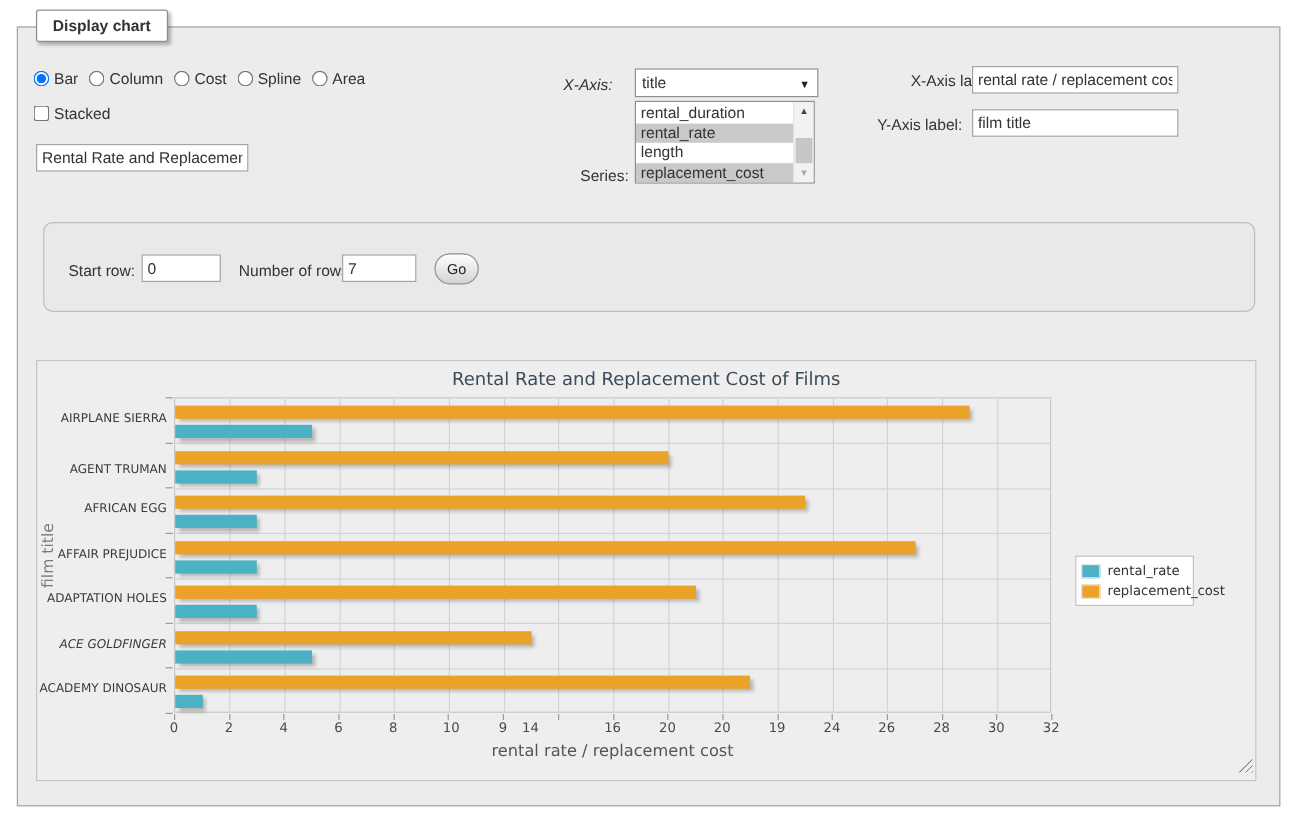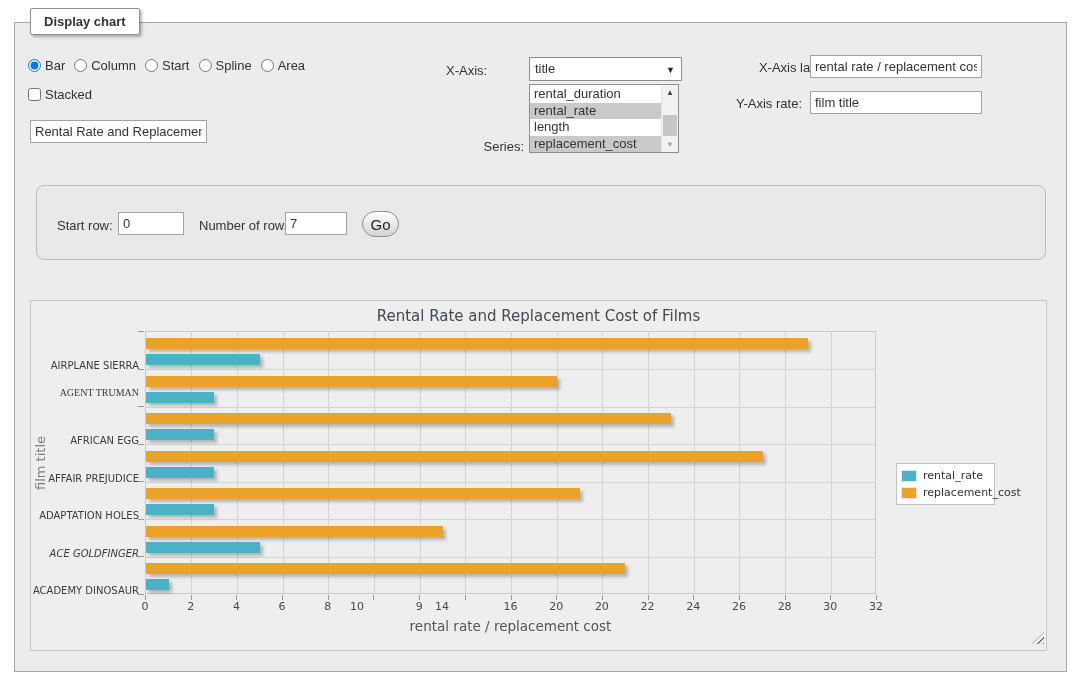--- a/index.html
+++ b/index.html
@@ -22,21 +22,21 @@
   .radio-row { left:28px; top:58px; display:flex; align-items:center; }
   .radio-row label { display:flex; align-items:center; margin-right:9px; cursor:default; }
   .radio-row input, .chk-row input { margin-right:4px; }
   .chk-row { left:28px; top:87px; display:flex; align-items:center; }
 
   input[type=text] { border:1px solid #a3a3a3; background:#fff; color:#333;
     font-family:"Liberation Sans", sans-serif; font-size:13px; padding:2px 4px; height:23px; }
   .title-input { left:30px; top:120px; width:177px; }
 
   .lbl { color:#333; }
-  .xaxis-lbl   { left:446px; top:63px;  width:64px; text-align:left; }
+  .xaxis-lbl   { left:458px; top:63px;  width:64px; text-align:center;font-style:italic; }
   .series-lbl  { left:452px; top:139px; width:72px; text-align:right; }
   .xlabel-lbl  { left:752px; top:60px;  width:86px; text-align:center; }
   .ylabel-lbl  { left:716px; top:96px;  width:86px; text-align:right; }
 
   .select-box { left:529px; top:57px; width:153px; height:24px; background:#fff;
     border:1px solid #8e8e8e; line-height:22px; padding-left:5px; }
   .select-box .arrow { position:absolute; right:6px; top:1px; font-size:9px; color:#222; }
 
   .listbox { left:529px; top:84px; width:150px; height:69px; background:#fff;
     border:1px solid #8e8e8e; overflow:hidden; }
@@ -58,36 +58,36 @@
 
   
   .rows-panel { left:36px; top:185px; width:1010px; height:75px;
     background:#e9e9e9; border:1px solid #bdbdbd; border-radius:8px; }
   .startrow-lbl { left:57px; top:218px; }
   .startrow-input { left:118px; top:212px; width:66px; }
   .numrows-lbl { left:199px; top:218px; }
   .numrows-input { left:285px; top:212px; width:62px; }
   .go-btn { left:362px; top:211px; width:37px; height:26px; border-radius:13px;
     border:1px solid #8f8f8f; background:linear-gradient(#fefefe,#d3d3d3);
-    font-family:"Liberation Sans", sans-serif; font-size:15px; color:#222; }
+    font-family:"Liberation Sans", sans-serif; font-size:12px; color:#222; }
 
   
   .chart-box { left:30px; top:300px; width:1017px; height:351px;
     background:#eeeeee; border:1px solid #c6c6c6;
     font-family:"DejaVu Sans", sans-serif; }
   .chart-title { left:0; top:6px; width:100%; text-align:center;
     font-size:15px; color:#3c4b57; }
   .plot { left:114px; top:30px; width:731px; height:263px;
     border:1px solid #c8c8c8; }
   .vgrid { position:absolute; top:0; width:1px; height:100%; background:#d4d4d4; }
   .hgrid { position:absolute; left:0; height:1px; width:100%; background:#d4d4d4; }
   .bar { position:absolute; left:0; height:11px;
     box-shadow:3px 3px 3px rgba(50,50,50,0.3); }
   .cat-lbl { position:absolute; left:0; width:108px; text-align:right;
-    font-size:10px; color:#3b3b3b;margin-top:16px; }
+    font-size:10px; color:#3b3b3b; }
   .ytick { position:absolute; width:6px; height:1px; background:#999; left:107px; }
   .xtick { position:absolute; width:1px; height:5px; background:#999; top:294px; }
   .xtick-lbl { position:absolute; top:299px; width:30px; margin-left:-15px;
     text-align:center; font-size:11px; color:#46484c; }
   .x-axis-title { left:114px; top:317px; width:731px; text-align:center;
     font-size:13.5px; color:#555; }
   .y-axis-title { left:2px; top:30px; height:263px; width:17px;
     writing-mode:vertical-rl; transform:rotate(180deg); text-align:center;
     font-size:13px; color:#7a7a7a; }
   .chart-legend { left:865px; top:162px; width:99px; background:#fff;
@@ -109,21 +109,21 @@
     <label>
       <input type="radio" name="ctype" checked="" style="">
       <span>Bar</span>
     </label>
     <label>
       <input type="radio" name="ctype" style="">
       <span>Column</span>
     </label>
     <label>
       <input type="radio" name="ctype" style="">
-      <span>Start</span>
+      <span>Cost</span>
     </label>
     <label>
       <input type="radio" name="ctype" style="">
       <span>Spline</span>
     </label>
     <label>
       <input type="radio" name="ctype" style="">
       <span>Area</span>
     </label>
   </div>
@@ -152,21 +152,21 @@
   <div class="scrollbar">
     <div class="up">▲</div>
     <div class="thumb"></div>
     <div class="down">▼</div>
   </div>
 </div>
 
 <span class="abs lbl xlabel-lbl">X-Axis label:</span>
 <input type="text" class="abs xlabel-input" value="rental rate / replacement cost" style="">
 
-<span class="abs lbl ylabel-lbl">Y-Axis rate:</span>
+<span class="abs lbl ylabel-lbl">Y-Axis label:</span>
 <input type="text" class="abs ylabel-input" value="film title" style="">
 
 <div class="abs rows-panel"></div>
 <span class="abs lbl startrow-lbl">Start row:</span>
 <input type="text" class="abs startrow-input" value="0" style="">
 <span class="abs lbl numrows-lbl">Number of rows:</span>
 <input type="text" class="abs numrows-input" value="7" style="">
 <button class="abs go-btn">Go</button>
 
 <div class="abs chart-box">
@@ -204,21 +204,21 @@
       <div class="bar" style="top: 134.714px; width: 68.3028px; background: rgb(75, 178, 197);"></div>
       <div class="bar" style="top: 156.286px; width: 433.803px; background: rgb(234, 162, 40);"></div>
       <div class="bar" style="top: 172.286px; width: 68.3028px; background: rgb(75, 178, 197);"></div>
       <div class="bar" style="top: 193.857px; width: 296.74px; background: rgb(234, 162, 40);"></div>
       <div class="bar" style="top: 209.857px; width: 113.99px; background: rgb(75, 178, 197);"></div>
       <div class="bar" style="top: 231.429px; width: 479.49px; background: rgb(234, 162, 40);"></div>
       <div class="bar" style="top: 247.429px; width: 22.6153px; background: rgb(75, 178, 197);"></div>
     </div>
   <div id="chart-annotations">
       <div class="cat-lbl abs" style="top: 42.7857px;">AIRPLANE SIERRA</div>
-      <div class="cat-lbl abs" style="top: 70px; font-family: Liberation Serif, serif;">AGENT TRUMAN</div>
+      <div class="cat-lbl abs" style="top: 85px;">AGENT TRUMAN</div>
       <div class="cat-lbl abs" style="top: 117.929px;">AFRICAN EGG</div>
       <div class="cat-lbl abs" style="top: 155.5px;">AFFAIR PREJUDICE</div>
       <div class="cat-lbl abs" style="top: 193.071px;">ADAPTATION HOLES</div>
       <div class="cat-lbl abs" style="top: 230.643px; font-style: italic;">ACE GOLDFINGER</div>
       <div class="cat-lbl abs" style="top: 268.214px;">ACADEMY DINOSAUR</div>
       <div class="ytick abs" style="top: 30px;"></div>
       <div class="ytick abs" style="top: 67.5714px;"></div>
       <div class="ytick abs" style="top: 105.143px;"></div>
       <div class="ytick abs" style="top: 142.714px;"></div>
       <div class="ytick abs" style="top: 180.286px;"></div>
@@ -229,33 +229,33 @@
       <div class="xtick-lbl abs" style="left: 114px;">0</div>
       <div class="xtick abs" style="left: 159.688px;"></div>
       <div class="xtick-lbl abs" style="left: 159.688px;">2</div>
       <div class="xtick abs" style="left: 205.375px;"></div>
       <div class="xtick-lbl abs" style="left: 205.375px;">4</div>
       <div class="xtick abs" style="left: 251.062px;"></div>
       <div class="xtick-lbl abs" style="left: 251.062px;">6</div>
       <div class="xtick abs" style="left: 296.75px;"></div>
       <div class="xtick-lbl abs" style="left: 296.75px;">8</div>
       <div class="xtick abs" style="left: 342.438px;"></div>
-      <div class="xtick-lbl abs" style="left: 326px;">10</div>
+      <div class="xtick-lbl abs" style="left: 345px;">10</div>
       <div class="xtick abs" style="left: 388.125px;"></div>
       <div class="xtick-lbl abs" style="left: 388.125px;">9</div>
       <div class="xtick abs" style="left: 433.812px;"></div>
       <div class="xtick-lbl abs" style="left: 411px;">14</div>
       <div class="xtick abs" style="left: 479.5px;"></div>
       <div class="xtick-lbl abs" style="left: 479.5px;">16</div>
       <div class="xtick abs" style="left: 525.188px;"></div>
       <div class="xtick-lbl abs" style="left: 525.188px;">20</div>
       <div class="xtick abs" style="left: 570.875px;"></div>
       <div class="xtick-lbl abs" style="left: 570.875px;">20</div>
       <div class="xtick abs" style="left: 616.562px;"></div>
-      <div class="xtick-lbl abs" style="left: 616.562px;">22</div>
+      <div class="xtick-lbl abs" style="left: 616.562px;">19</div>
       <div class="xtick abs" style="left: 662.25px;"></div>
       <div class="xtick-lbl abs" style="left: 662.25px;">24</div>
       <div class="xtick abs" style="left: 707.938px;"></div>
       <div class="xtick-lbl abs" style="left: 707.938px;">26</div>
       <div class="xtick abs" style="left: 753.625px;"></div>
       <div class="xtick-lbl abs" style="left: 753.625px;">28</div>
       <div class="xtick abs" style="left: 799.312px;"></div>
       <div class="xtick-lbl abs" style="left: 799.312px;">30</div>
       <div class="xtick abs" style="left: 845px;"></div>
       <div class="xtick-lbl abs" style="left: 845px;">32</div>

